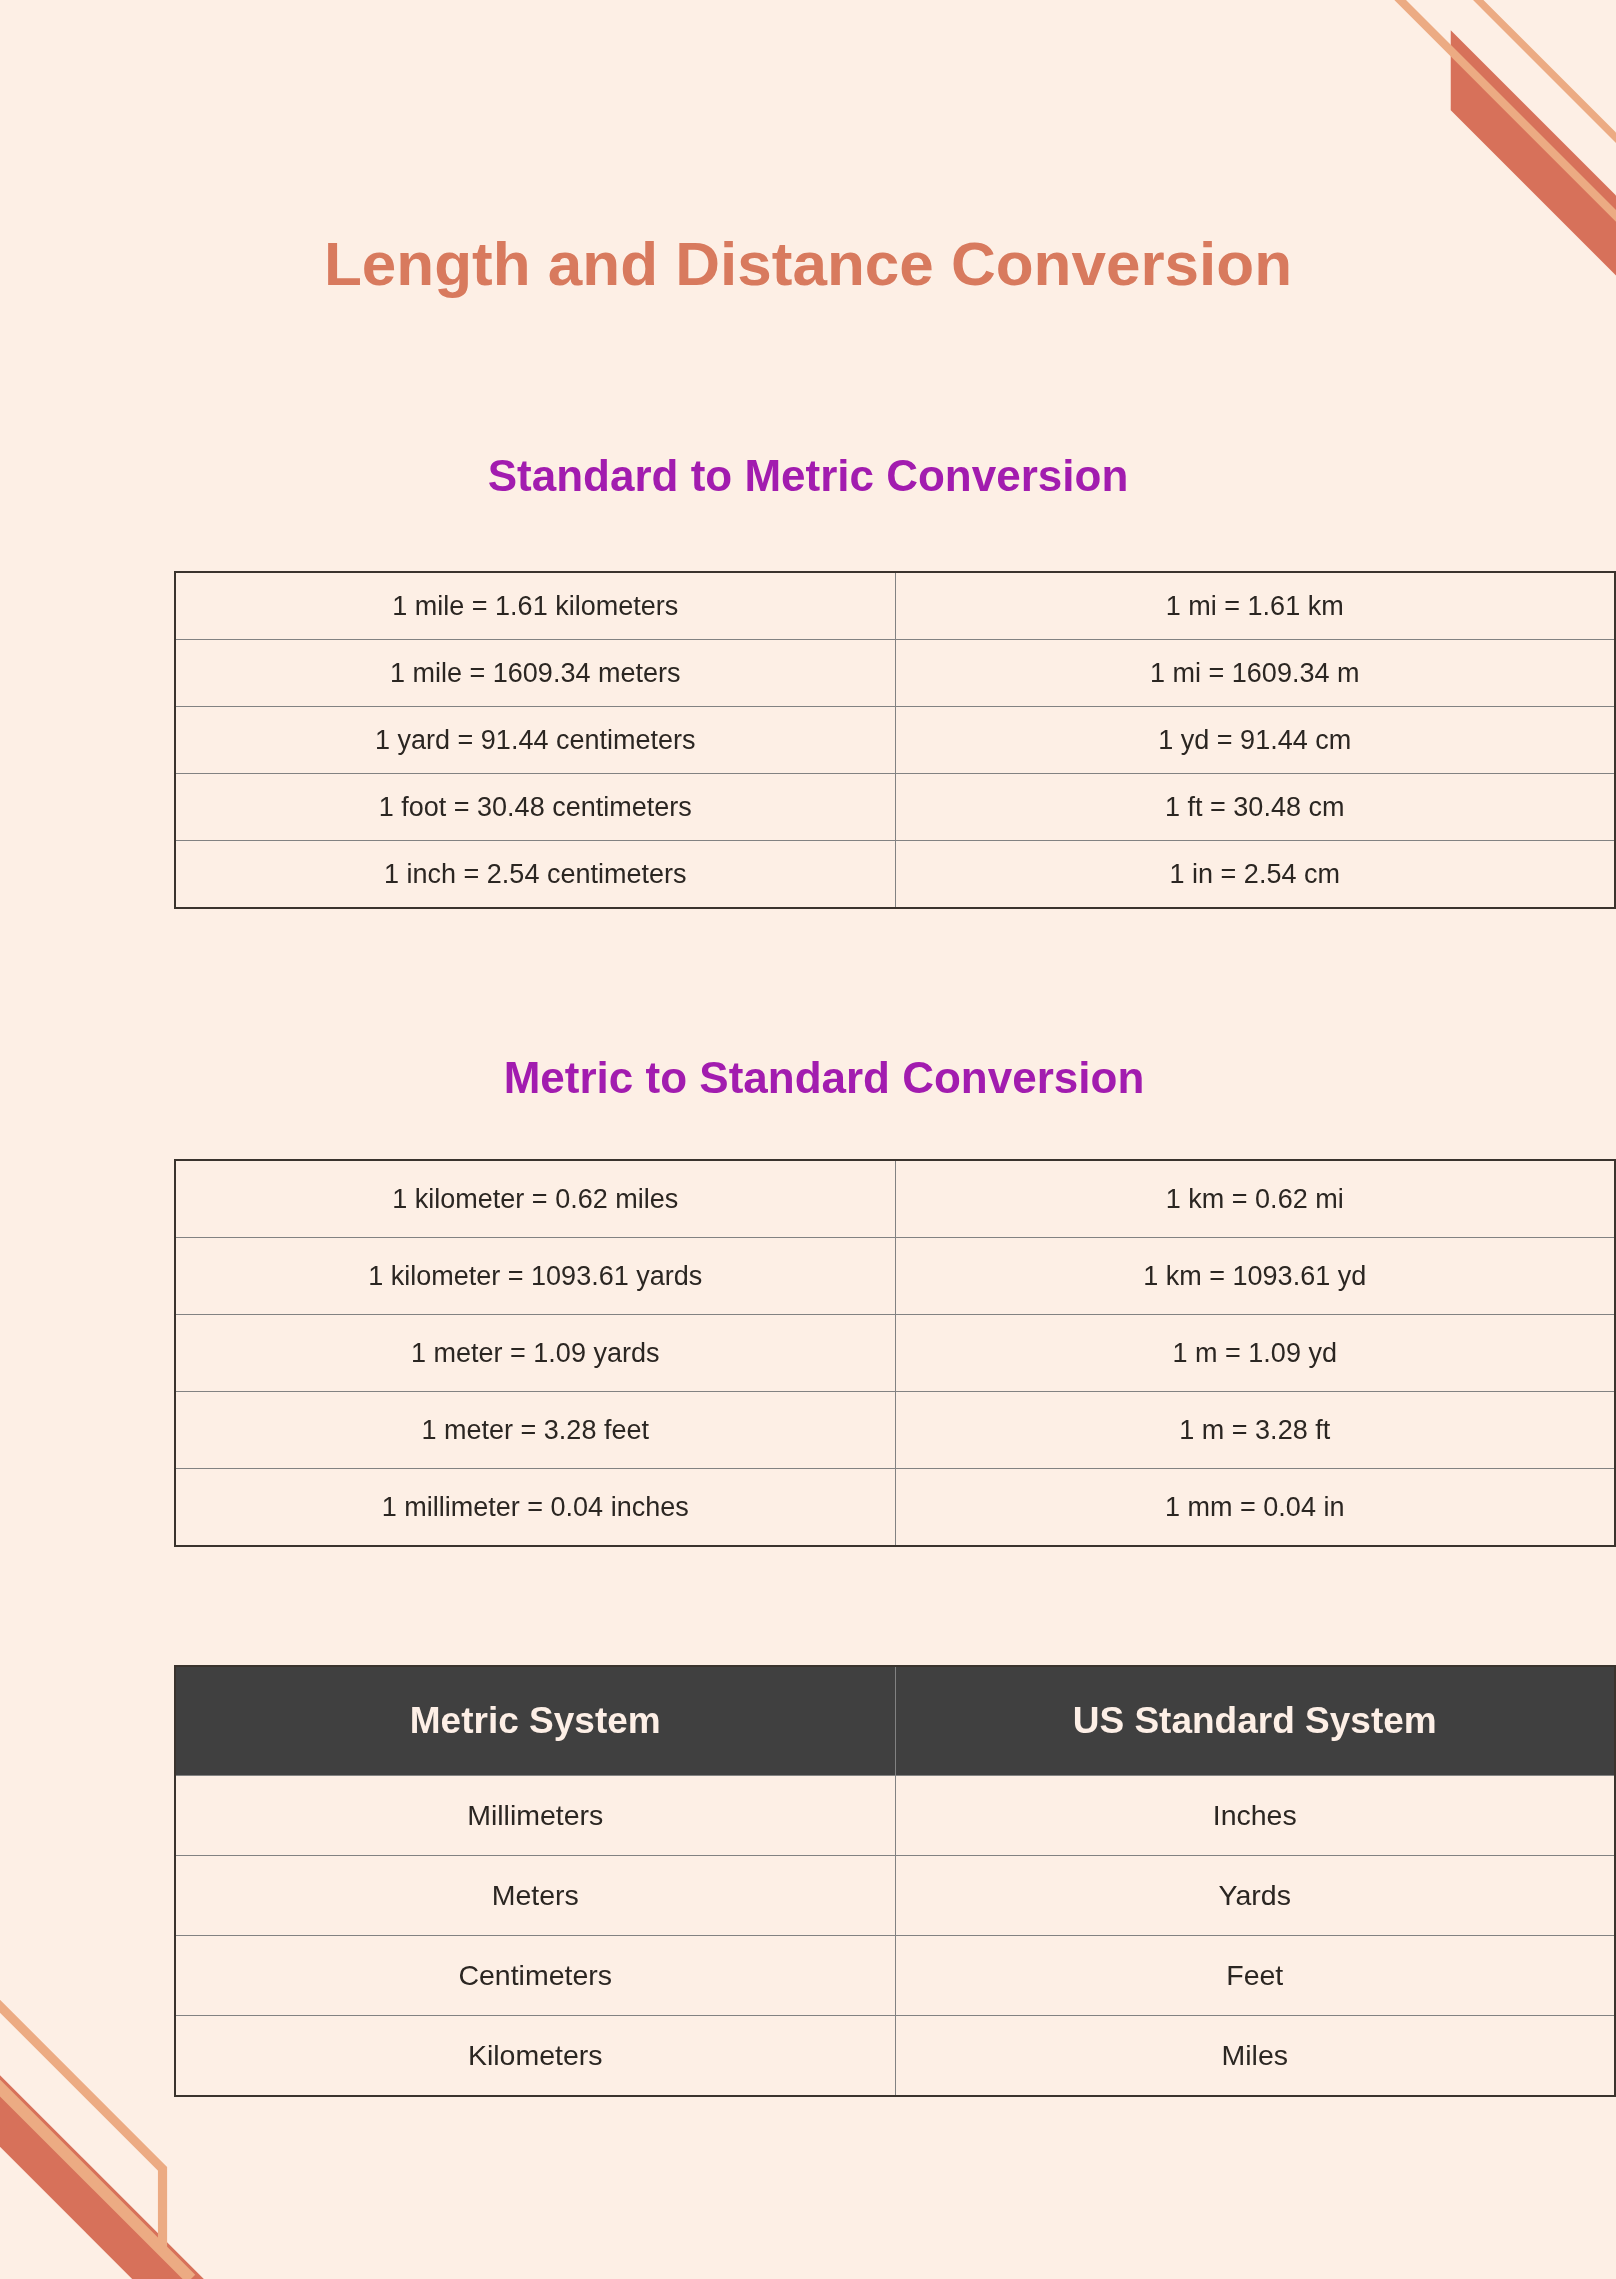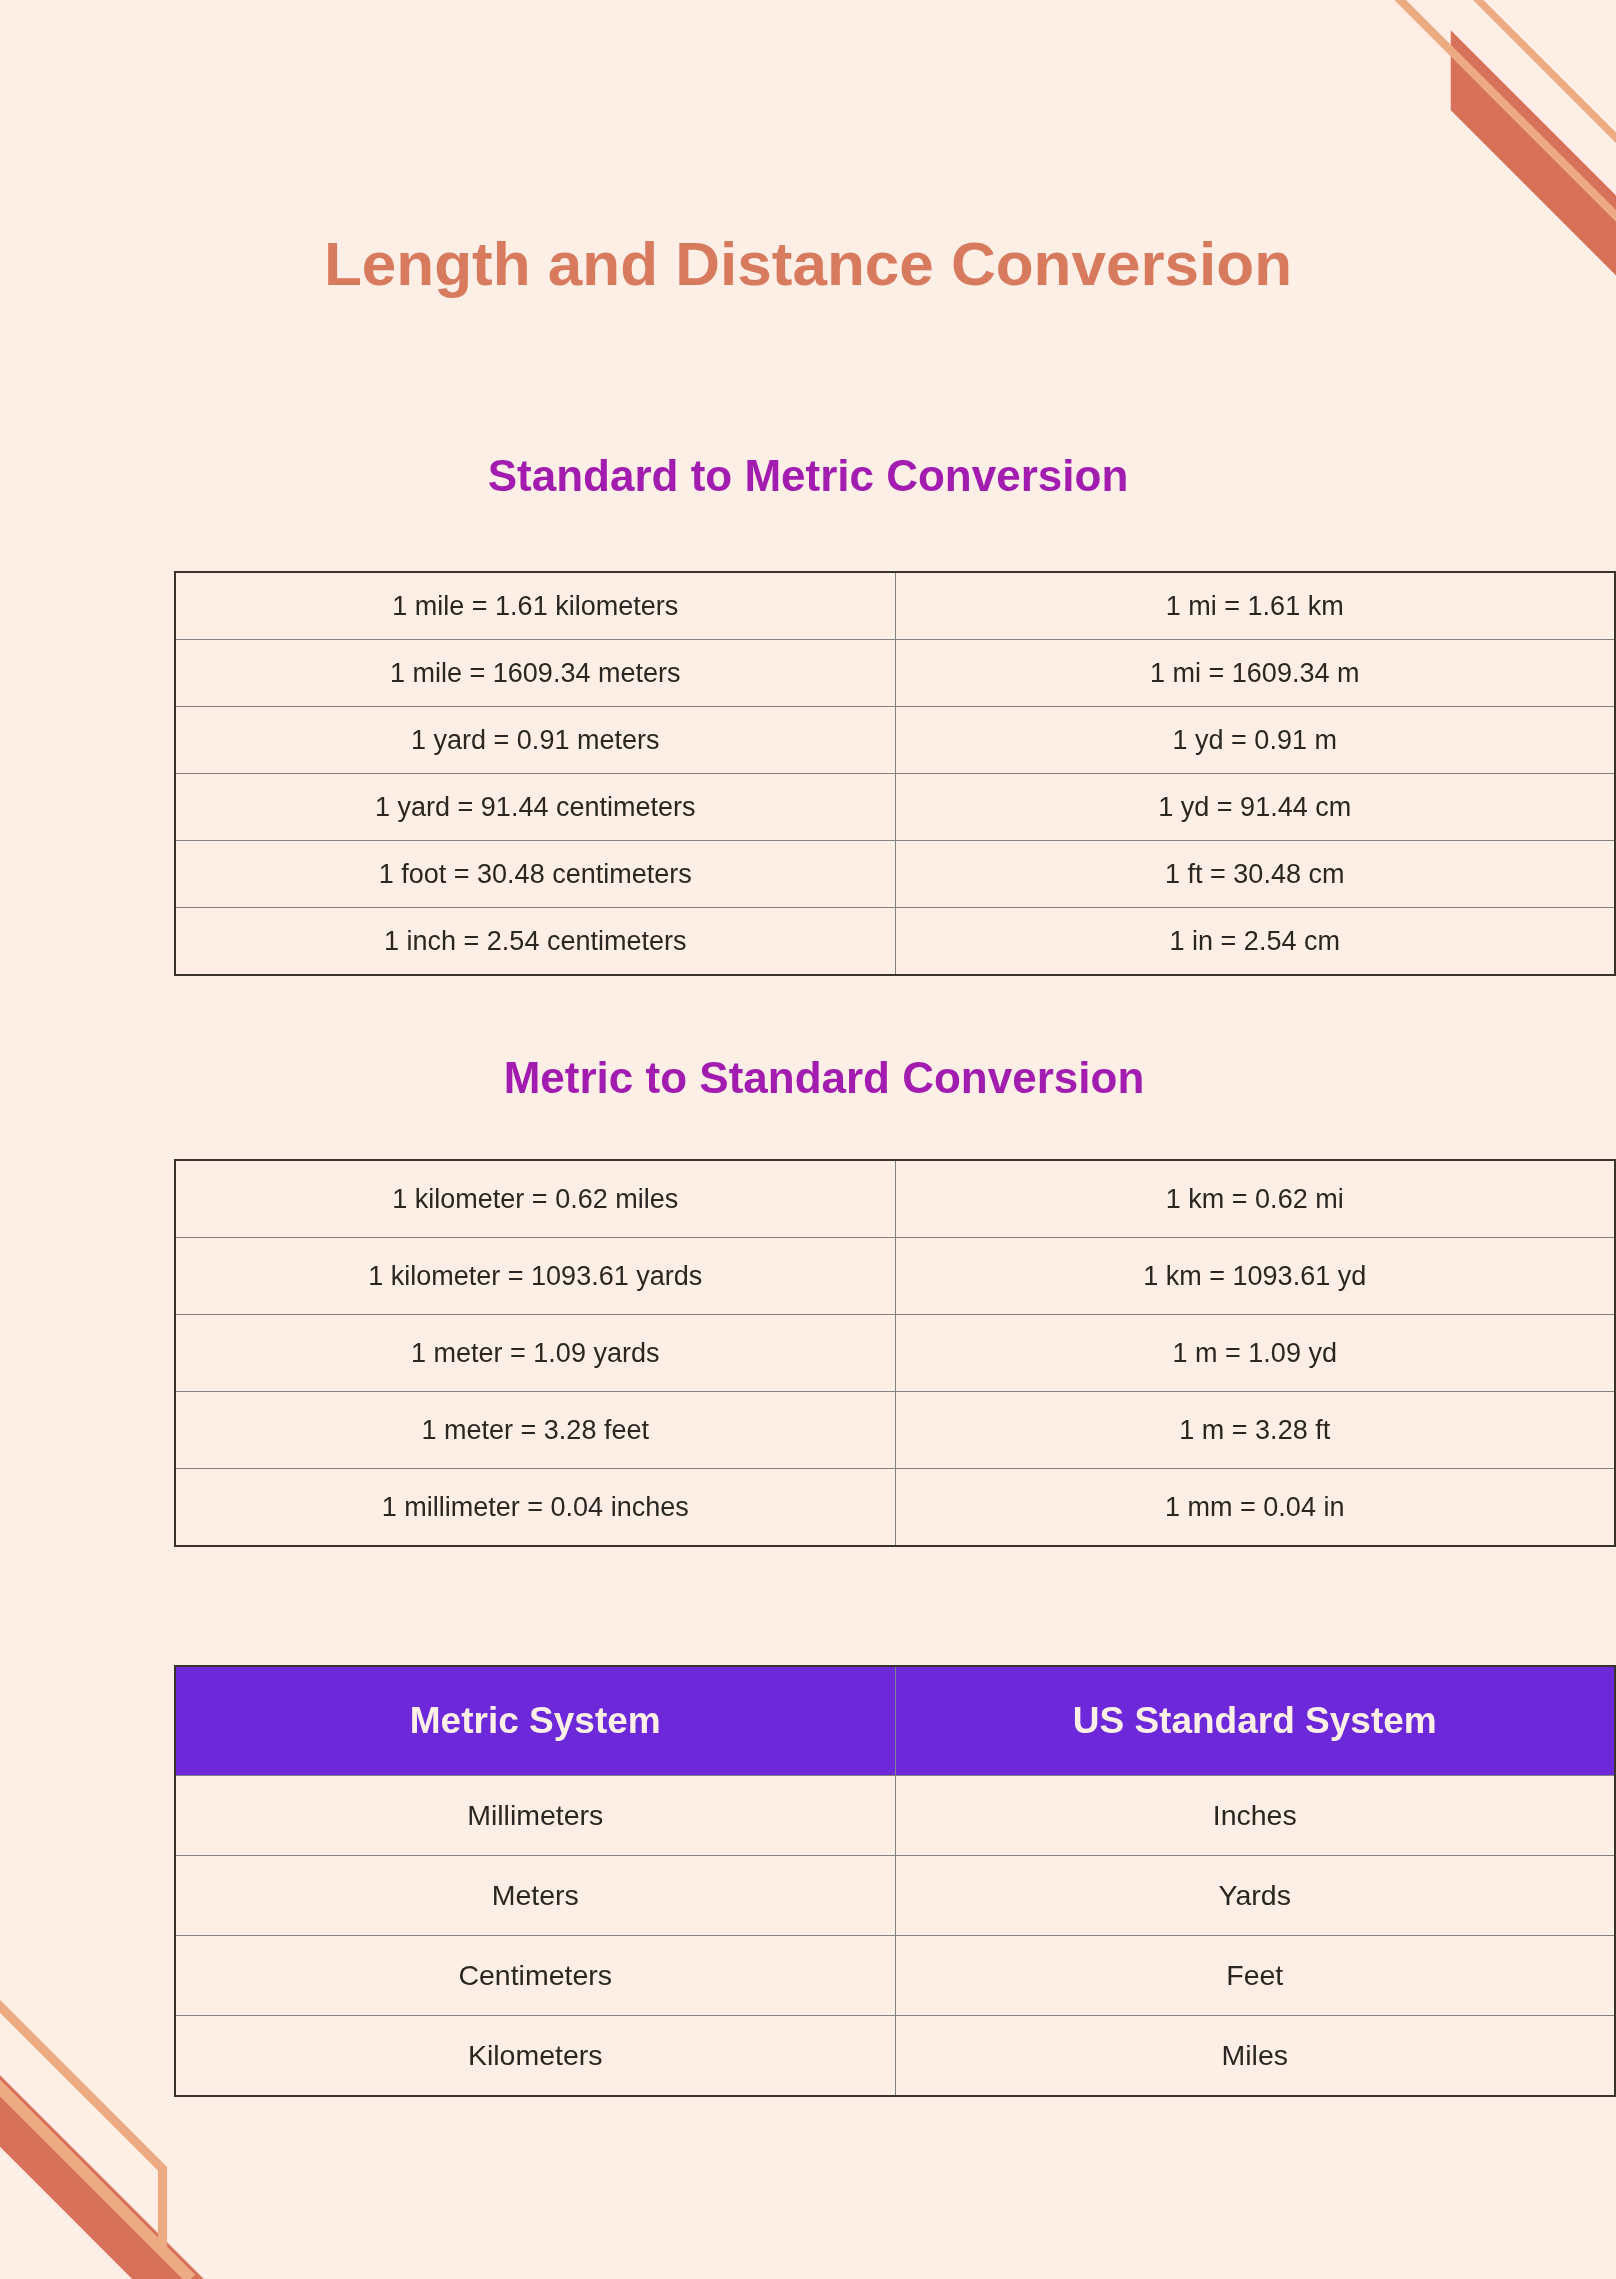--- a/index.html
+++ b/index.html
@@ -42,21 +42,21 @@
   }
   table.conv td{
     font-size:27px;color:#2b2622;font-weight:400;
     background:#fdefe5;
   }
   #table-std-to-metric td{height:66px;}
   #table-metric-to-std td{height:76px;}
   #table-systems td{height:79px;font-size:28.5px;}
   #table-systems th{
     height:108px;
-    background:#6d28d9;
+    background:#404040;
     color:#fdefe6;
     font-size:37px;font-weight:700;text-align:center;
   }
 </style>
 </head>
 <body>
 
 <div class="page">
 
   <svg class="deco" viewBox="0 0 1760 2482" width="1616" height="2279" aria-hidden="true">
@@ -76,24 +76,20 @@
 
   <table class="conv" id="table-std-to-metric">
     <tbody>
       <tr>
         <td>1 mile = 1.61 kilometers</td>
         <td>1 mi = 1.61 km</td>
       </tr>
       <tr>
         <td>1 mile = 1609.34 meters</td>
         <td>1 mi = 1609.34 m</td>
-      </tr>
-      <tr>
-        <td>1 yard = 0.91 meters</td>
-        <td>1 yd = 0.91 m</td>
       </tr>
       <tr>
         <td>1 yard = 91.44 centimeters</td>
         <td>1 yd = 91.44 cm</td>
       </tr>
       <tr>
         <td>1 foot = 30.48 centimeters</td>
         <td>1 ft = 30.48 cm</td>
       </tr>
       <tr>

